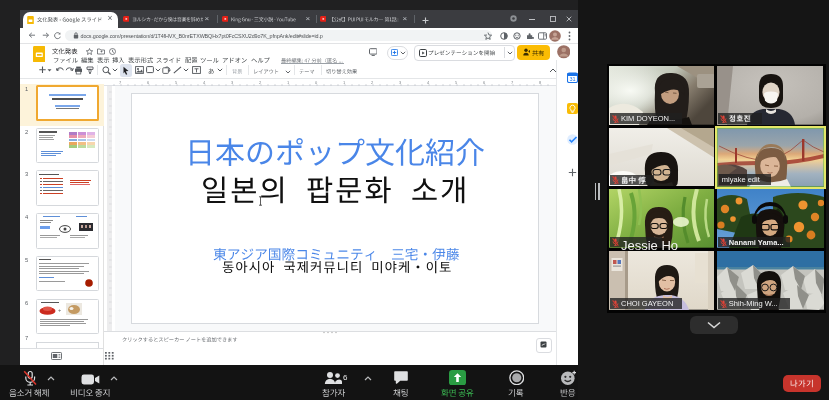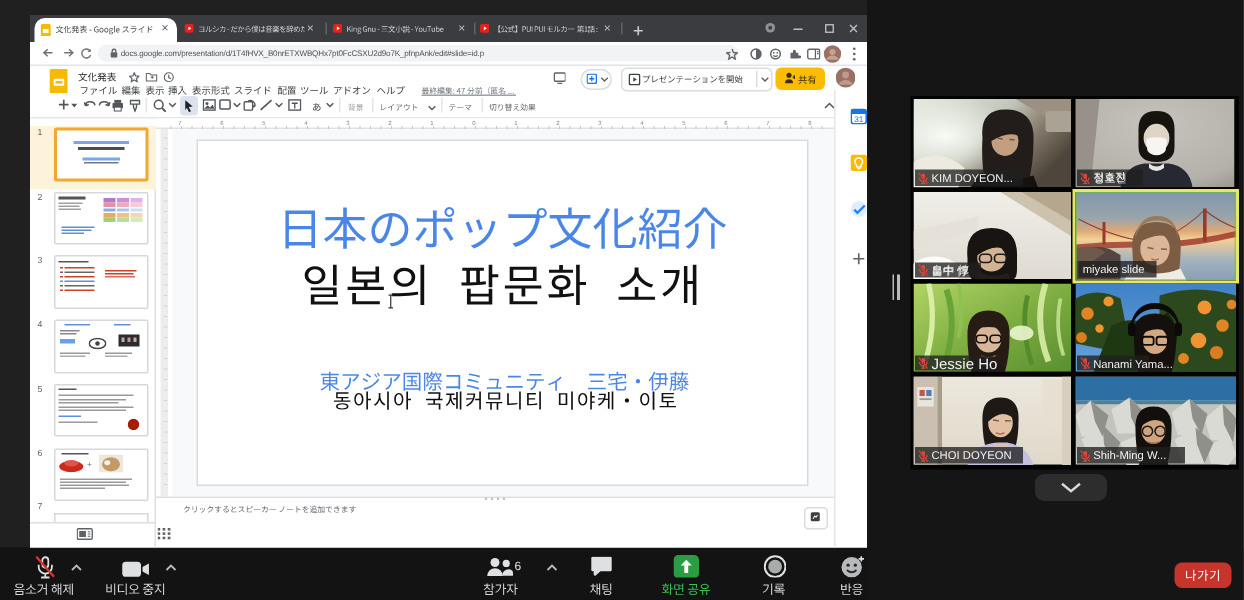--- a/index.html
+++ b/index.html
@@ -609,21 +609,21 @@
 <path d="M38 40 Q36 20 54 20 Q72 20 70 40 Q70 52 67 59 L41 59 Q38 50 38 40 Z" fill="#7c5c42"></path>
 <path d="M40 32 Q42 18 56 19 Q68 20 68 32 L68 28 Q66 16 54 16 Q44 16 40 28 Z" fill="#9a7a58"></path>
 <ellipse cx="53" cy="38" rx="9.8" ry="11" fill="#dbb698"></ellipse>
 <path d="M40 30 Q45 21 56 22 Q66 24 68 32 L68 34 Q58 24 42 34 Z" fill="#7c5c42"></path>
 <path d="M48 37 l4 0.8 M57 38 l4 0.2" stroke="#8a5f42" stroke-width="1" fill="none"></path>
 <path d="M50.5 44.5 q2.5 1.5 5 0" stroke="#a06a50" stroke-width="0.9" fill="none"></path>
 <path d="M32 59 L39 50 Q53 58 70 51 L74 59 Z" fill="#efece6"></path>
     </svg>
     <div style="position:absolute;left:714.8px;top:126.0px;width:111.5px;height:62.7px;border:2px solid #e4e768;box-sizing:border-box;box-shadow:inset 0 0 0 1px rgba(110,190,60,0.55);"></div>
     <div style="position:absolute;left:718.8px;top:174.20000000000002px;width:52px;height:10.5px;background:rgba(32,32,32,0.78);">
-      <span style="position:absolute;left:3px;top:1.2px;font-family:'Liberation Sans',sans-serif;font-size:7.5px;color:#f2f2f2;white-space:nowrap;">miyake slide</span>
+      <span style="position:absolute;left:3px;top:1.2px;font-family:'Liberation Sans',sans-serif;font-size:7.5px;color:#f2f2f2;white-space:nowrap;">miyake edit</span>
     </div>
     <svg style="position:absolute;left:609.0px;top:189.3px" width="105.2" height="58.7" viewBox="0 0 105.2 58.7" preserveAspectRatio="none">
       <defs>
         <linearGradient id="g5" x1="0" y1="0" x2="1" y2="1">
           <stop offset="0" stop-color="#b2d465"></stop>
           <stop offset="0.5" stop-color="#7fae42"></stop>
           <stop offset="1" stop-color="#598f31"></stop>
         </linearGradient>
       </defs>
 <rect width="105.2" height="58.7" fill="url(#g5)"></rect>
@@ -641,21 +641,21 @@
 <rect x="51" y="34.5" width="7.4" height="5" rx="2.2" fill="none" stroke="#14100c" stroke-width="1.1"></rect>
 <path d="M45 48 q5 2.5 10 0" stroke="#9c6a50" stroke-width="0.9" fill="none"></path>
 <path d="M38 59 L42 53 Q50 57 59 53.5 L61 59 Z" fill="#1e1914"></path>
     </svg>
     <div style="position:absolute;left:610.0px;top:236.5px;width:52px;height:10.5px;background:rgba(32,32,32,0.78);">
       <svg style="position:absolute;left:2px;top:1.5px" width="7" height="8" viewBox="0 0 7 8">
         <rect x="2.4" y="0.6" width="2.2" height="4" rx="1.1" fill="#e04a3f"></rect>
         <path d="M1 3.4 a2.5 2.5 0 0 0 5 0 M3.5 5.9 V7.4 M2.2 7.4 h2.6" stroke="#e04a3f" stroke-width="0.8" fill="none"></path>
         <path d="M0.6 0.4 L6.4 7.6" stroke="#d03a30" stroke-width="1.1"></path>
       </svg>
-      <span style="position:absolute;left:11px;top:1.2px;font-family:'Liberation Sans',sans-serif;font-size:10px;color:#f2f2f2;white-space:nowrap;">Jessie Ho</span>
+      <span style="position:absolute;left:11px;top:1.2px;font-family:'Liberation Sans',sans-serif;font-size:13px;color:#f2f2f2;white-space:nowrap;">Jessie Ho</span>
     </div>
     <svg style="position:absolute;left:716.8px;top:189.3px" width="107.5" height="58.7" viewBox="0 0 107.5 58.7" preserveAspectRatio="none">
       <defs>
         <linearGradient id="g6" x1="0" y1="0" x2="0" y2="1">
           <stop offset="0" stop-color="#3f82c8"></stop>
           <stop offset="1" stop-color="#6aa2d8"></stop>
         </linearGradient>
       </defs>
 <rect width="107.5" height="58.7" fill="url(#g6)"></rect>
 <path d="M0 10 Q14 2 30 10 L34 30 L20 44 L0 40 Z" fill="#2c481d"></path>
@@ -675,21 +675,21 @@
 <path d="M39 38 Q37 20 53 20 Q68 20 67 38 Q67 50 64 59 L42 59 Q39 50 39 38 Z" fill="#15100d"></path>
 <path d="M37 26 Q41 13 53 13 Q65 13 69 26 L69 30 Q65 17 53 17 Q41 17 37 30 Z" fill="#0c0a09"></path>
 <rect x="35" y="26" width="5" height="9" rx="2.4" fill="#0c0a09"></rect>
       <rect x="66" y="26" width="5" height="9" rx="2.4" fill="#0c0a09"></rect>
 <ellipse cx="53" cy="38" rx="8.2" ry="9" fill="#d4a981"></ellipse>
 <path d="M41 32 Q45 23 55 24 Q65 26 66 33 L66 35 Q55 26 42 35 Z" fill="#15100d"></path>
 <rect x="44.5" y="35.5" width="7.6" height="5.4" rx="1.6" fill="none" stroke="#0e0c0a" stroke-width="1.2"></rect>
 <rect x="54" y="35.5" width="7.6" height="5.4" rx="1.6" fill="none" stroke="#0e0c0a" stroke-width="1.2"></rect>
 <path d="M42 59 L45 53.5 Q53 57 62 54 L64 59 Z" fill="#1b1713"></path>
     </svg>
-    <div style="position:absolute;left:717.8px;top:236.5px;width:48px;height:10.5px;background:rgba(32,32,32,0.78);">
+    <div style="position:absolute;left:717.8px;top:236.5px;width:72px;height:10.5px;background:rgba(32,32,32,0.78);font-weight:bold;">
       <svg style="position:absolute;left:2px;top:1.5px" width="7" height="8" viewBox="0 0 7 8">
         <rect x="2.4" y="0.6" width="2.2" height="4" rx="1.1" fill="#e04a3f"></rect>
         <path d="M1 3.4 a2.5 2.5 0 0 0 5 0 M3.5 5.9 V7.4 M2.2 7.4 h2.6" stroke="#e04a3f" stroke-width="0.8" fill="none"></path>
         <path d="M0.6 0.4 L6.4 7.6" stroke="#d03a30" stroke-width="1.1"></path>
       </svg>
       <span style="position:absolute;left:11px;top:1.2px;font-family:'Liberation Sans',sans-serif;font-size:7.5px;color:#f2f2f2;white-space:nowrap;">Nanami Yama...</span>
     </div>
     <svg style="position:absolute;left:609.0px;top:251.0px" width="105.2" height="58.7" viewBox="0 0 105.2 58.7" preserveAspectRatio="none">
       <defs>
         <linearGradient id="g7" x1="0" y1="0" x2="0" y2="1">
@@ -713,21 +713,21 @@
 <path d="M55 37.5 q2.8 1.6 5.6 0" stroke="#b0755c" stroke-width="1" fill="none"></path>
 <path d="M36 59 Q40 45 56 44 L62 44 Q76 46 80 59 Z" fill="#c6bede"></path>
 <path d="M54 44 q4 4 9 0 l0 3 q-5 4 -9 0 Z" fill="#e2c0a4"></path>
     </svg>
     <div style="position:absolute;left:610.0px;top:298.2px;width:72px;height:10.5px;background:rgba(32,32,32,0.78);">
       <svg style="position:absolute;left:2px;top:1.5px" width="7" height="8" viewBox="0 0 7 8">
         <rect x="2.4" y="0.6" width="2.2" height="4" rx="1.1" fill="#e04a3f"></rect>
         <path d="M1 3.4 a2.5 2.5 0 0 0 5 0 M3.5 5.9 V7.4 M2.2 7.4 h2.6" stroke="#e04a3f" stroke-width="0.8" fill="none"></path>
         <path d="M0.6 0.4 L6.4 7.6" stroke="#d03a30" stroke-width="1.1"></path>
       </svg>
-      <span style="position:absolute;left:11px;top:1.2px;font-family:'Liberation Sans',sans-serif;font-size:7.5px;color:#f2f2f2;white-space:nowrap;">CHOI DOYEON</span>
+      <span style="position:absolute;left:11px;top:1.2px;font-family:'Liberation Sans',sans-serif;font-size:7.5px;color:#f2f2f2;white-space:nowrap;">CHOI GAYEON</span>
     </div>
     <svg style="position:absolute;left:716.8px;top:251.0px" width="107.5" height="58.7" viewBox="0 0 107.5 58.7" preserveAspectRatio="none">
       <rect width="107.5" height="58.7" fill="#c4c4be"></rect>
 <rect x="0" y="0" width="107.5" height="16" fill="#2e6fa3"></rect>
 <path d="M0 16 h107.5 v2.5 H0 Z" fill="#49829f"></path>
 <g fill="#dadad4">
         <path d="M0 26 L10 16 L22 26 L18 40 L4 40 Z"></path>
         <path d="M24 22 L36 14 L46 24 L42 38 L28 38 Z"></path>
         <path d="M64 24 L76 15 L88 25 L84 39 L68 39 Z"></path>
         <path d="M86 28 L98 18 L107.5 28 L105 44 L90 42 Z"></path>

